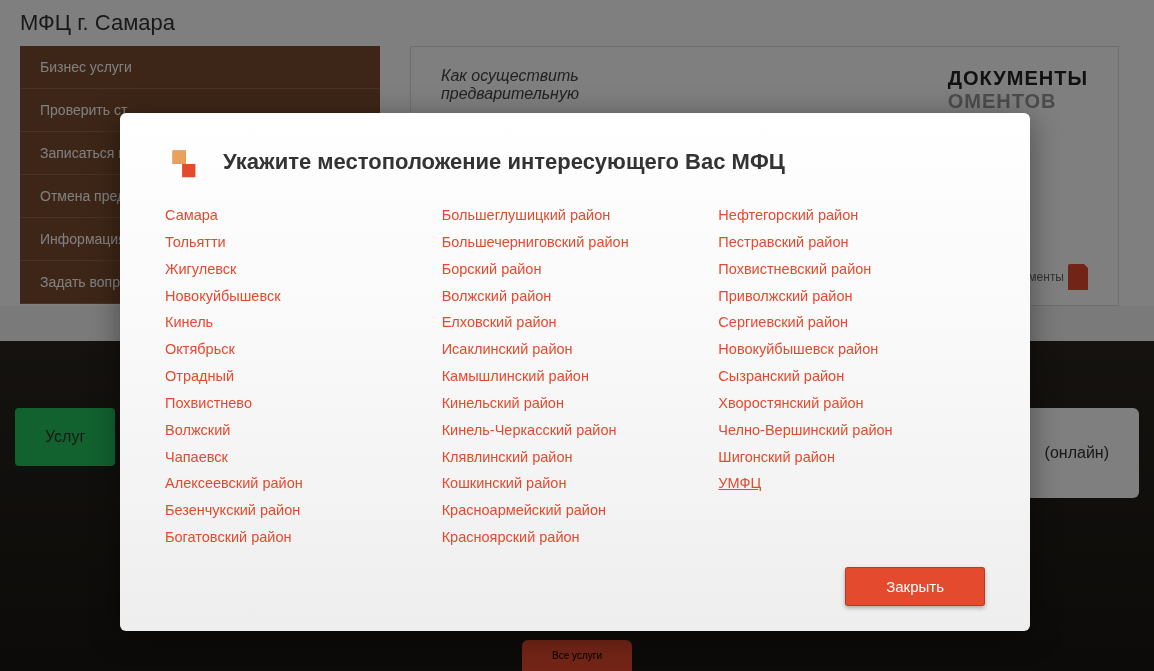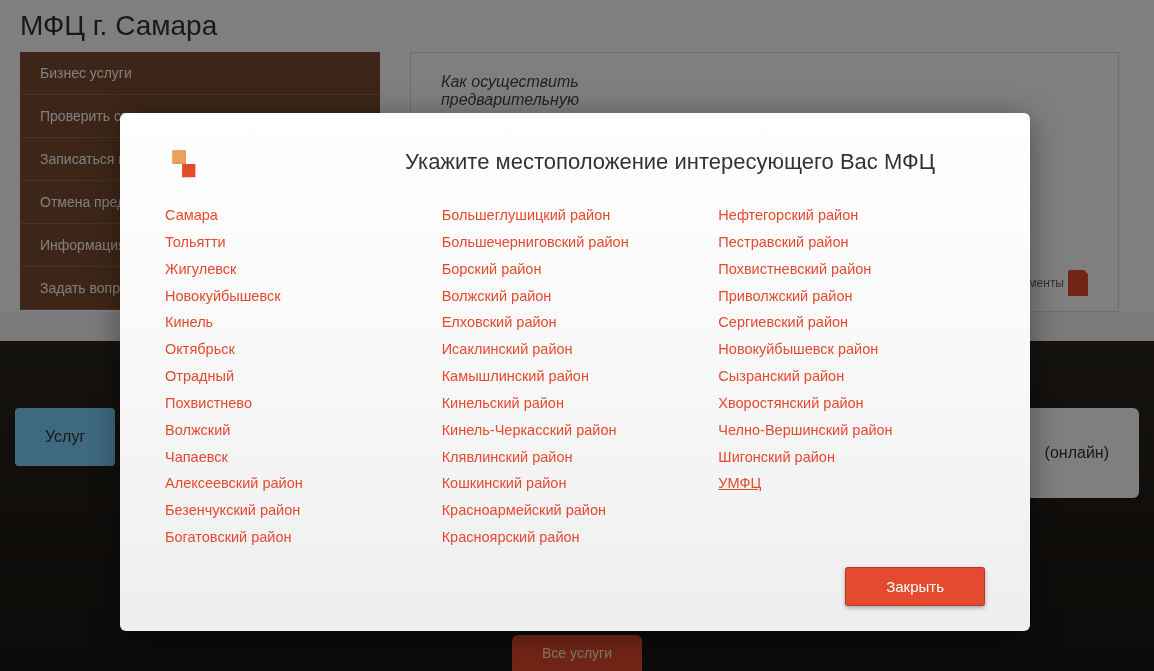--- a/index.html
+++ b/index.html
@@ -1,37 +1,37 @@
 <!DOCTYPE html>
 <html><head>
 <meta charset="utf-8">
 <style>
 * { margin: 0; padding: 0; box-sizing: border-box; }
 body { font-family: Arial, sans-serif; background: #f5f5f5; width: 1154px; height: 671px; overflow: hidden; position: relative; }
 
 .page-bg { position: absolute; inset: 0; }
 .header-area { background: #fff; padding: 10px 20px 0; }
-.page-title { font-size: 28px; font-weight: normal; color: #333; margin-bottom: 10px; }
+.page-title { font-size: 22px; font-weight: normal; color: #333; margin-bottom: 10px; }
 .main-row { display: flex; gap: 30px; padding: 0 0 0 0; }
 .sidebar { width: 360px; }
 .sidebar-item { background: #7b4d2e; color: #fff; padding: 13px 20px; border-bottom: 1px solid rgba(255,255,255,0.15); font-size: 14px; cursor: pointer; }
 .content-box { flex: 1; border: 1px solid #ddd; background: #fff; padding: 20px 30px; margin-right: 15px; height: 260px; position: relative; }
 .banner-text { font-style: italic; color: #444; font-size: 16px; width: 280px; }
 .banner-docs { position: absolute; right: 30px; top: 20px; font-size: 20px; font-weight: bold; letter-spacing: 1px; color: #222; }
 .banner-logo { position: absolute; right: 30px; bottom: 15px; font-size: 12px; color: #666; display: flex; align-items: center; gap: 4px; }
 .bottom-strip { position: absolute; bottom: 0; left: 0; right: 0; height: 330px; background: linear-gradient(#2a2520, #1a1612); }
-.service-card { position: absolute; left: 15px; top: 408px; background: #7dd3fc; border-radius: 4px; padding: 20px 30px; font-size: 16px; color: #333; }
+.service-card { position: absolute; left: 15px; top: 408px; background: #22c55e; border-radius: 4px; padding: 20px 30px; font-size: 16px; color: #333; }
 .service-card-right { position: absolute; right: 15px; top: 408px; background: #fff; border-radius: 6px; padding: 36px 30px; font-size: 16px; color: #333; }
-.all-services-btn { position: absolute; bottom: 0; left: 50%; transform: translateX(-50%); background: #e44a2e; color: #fef9c3; padding: 10px 30px; border-radius: 6px 6px 0 0; font-size: 14px; border: none; cursor: pointer; }
+.all-services-btn { position: absolute; bottom: 0; left: 50%; transform: translateX(-50%); background: #e44a2e; color: #000000; padding: 10px 30px; border-radius: 6px 6px 0 0; font-size: 10px; border: none; cursor: pointer; }
 
 .overlay { position: absolute; inset: 0; background: rgba(0,0,0,0.5); z-index: 10; }
 .modal { position: absolute; left: 120px; top: 113px; width: 910px; background: linear-gradient(180deg, #fff 0%, #f8f8f8 50%, #eee 100%); border-radius: 6px; padding: 30px 45px 25px; box-shadow: 0 5px 30px rgba(0,0,0,0.4); }
 .modal-header { display: flex; align-items: center; gap: 20px; margin-bottom: 25px; }
 .modal-logo { width: 38px; height: 38px; flex-shrink: 0; }
-.modal-title { font-size: 22px; color: #333; font-weight: normal; flex: 1; text-align: right; padding-right: 50px; }
+.modal-title { font-size: 22px; color: #333; font-weight: bold; flex: 1; text-align: left; padding-right: 50px; }
 .columns { display: flex; gap: 10px; }
 .col { flex: 1; display: flex; flex-direction: column; gap: 8px; }
 .col a { color: #e44a2e; text-decoration: none; font-size: 14.5px; line-height: 1.3; cursor: pointer; }
 .col a.underlined { text-decoration: underline; }
 .modal-footer { display: flex; justify-content: flex-end; margin-top: 20px; }
 .close-btn { background: #e44a2e; color: #fff; border: 1px solid rgba(0,0,0,0.2); padding: 10px 40px; font-size: 15px; border-radius: 3px; cursor: pointer; box-shadow: 0 2px 4px rgba(0,0,0,0.3); }
 
 .doc-icon { width: 20px; height: 26px; background: #e44a2e; display: inline-block; border-radius: 2px 2px 0 0; position: relative; }
 .doc-icon::after { content: ''; position: absolute; right: -1px; top: -1px; width: 0; height: 0; border-left: 6px solid transparent; border-top: 6px solid #fff; }
 </style>
@@ -45,20 +45,24 @@
       <div class="sidebar">
         <div class="sidebar-item"><span>Бизнес услуги</span></div>
         <div class="sidebar-item"><span>Проверить ст</span></div>
         <div class="sidebar-item"><span>Записаться н</span></div>
         <div class="sidebar-item"><span>Отмена пред</span></div>
         <div class="sidebar-item"><span>Информация</span></div>
         <div class="sidebar-item"><span>Задать вопро</span></div>
       </div>
       <div class="content-box">
         <div class="banner-text">Как осуществить предварительную</div>
+        <div class="banner-docs">
+          <span>ДОКУМЕНТЫ</span><br>
+          <span style="color:#999">ОМЕНТОВ</span>
+        </div>
         <div class="banner-logo">
           <span>мои документы</span>
           <span class="doc-icon"></span>
         </div>
       </div>
     </div>
   </div>
   <div class="bottom-strip"></div>
   <div class="service-card"><span>Услуг</span></div>
   <div class="service-card-right"><span>(онлайн)</span></div>

